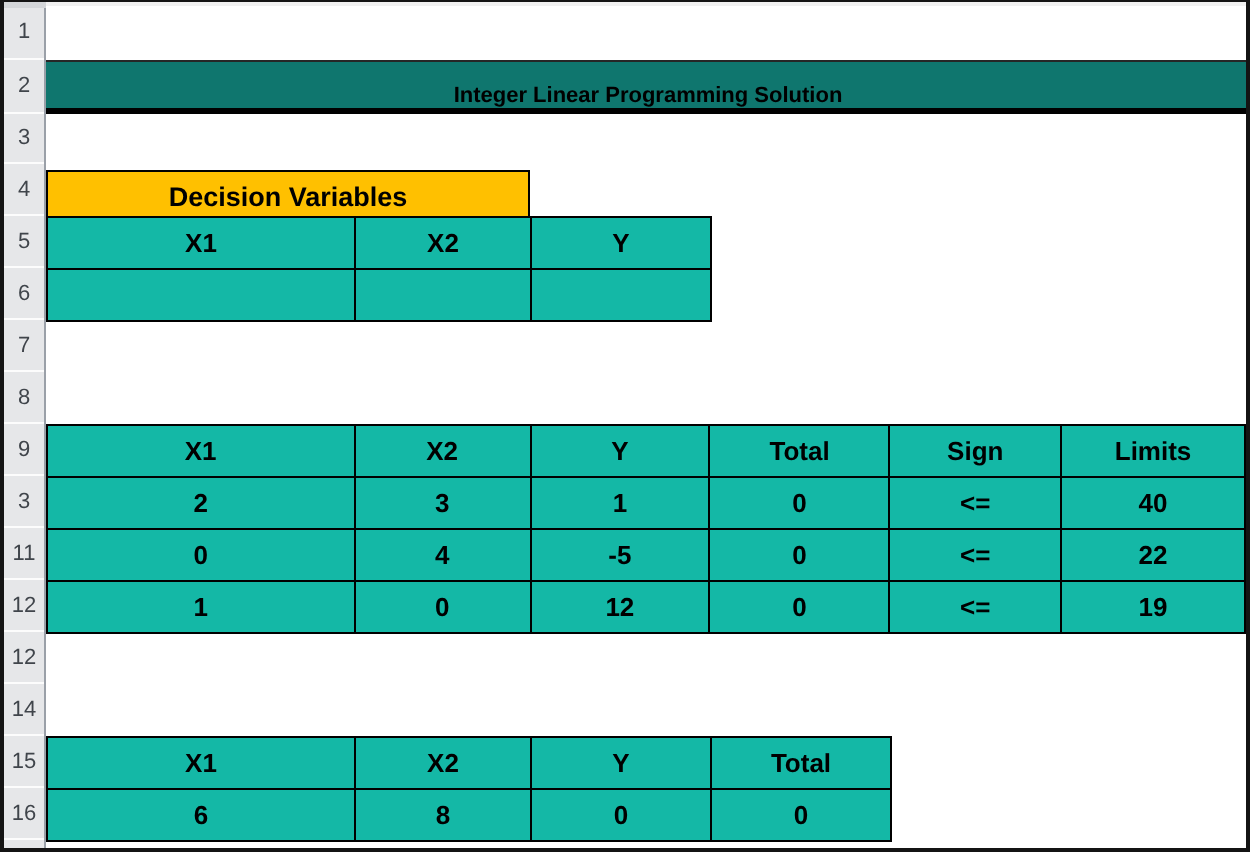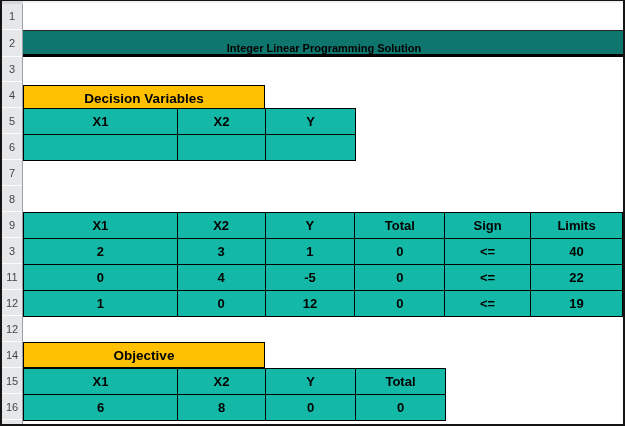--- a/index.html
+++ b/index.html
@@ -134,21 +134,20 @@
       <td>1</td>
       <td>0</td>
       <td>12</td>
       <td>0</td>
       <td>&lt;=</td>
       <td>19</td>
     </tr>
   </tbody>
     </table>
 
-  <div class="section" style="top:341px;">Objective</div>
   <table class="tbl" style="top:367px;">
     <colgroup>
       <col style="width:154px">
         <col style="width:88px">
         <col style="width:90px">
         <col style="width:90px">
     </colgroup>
     <tbody>
         <tr>
       <td class="h-x1">X1</td>

